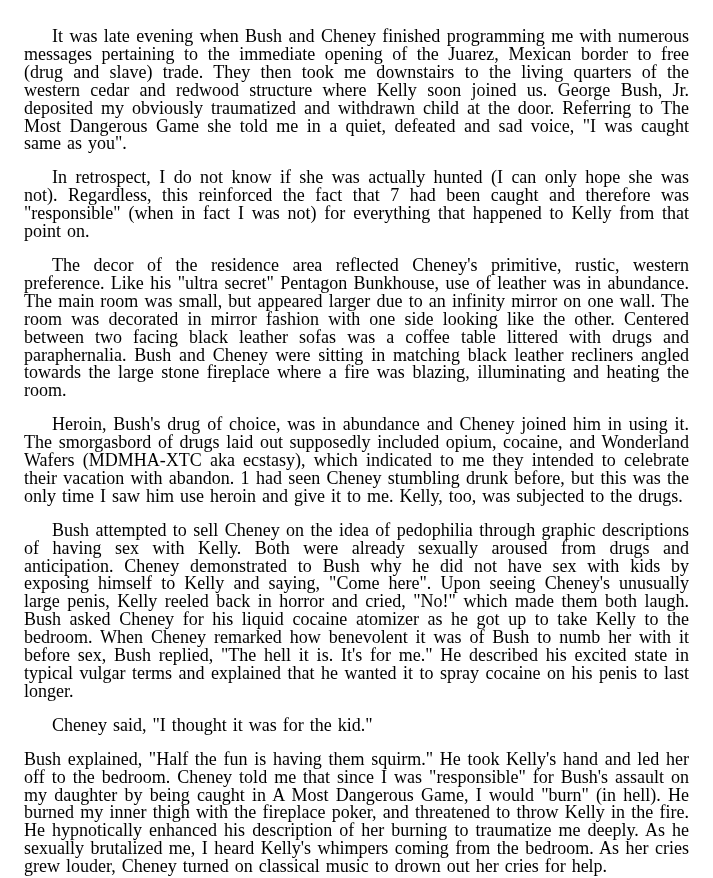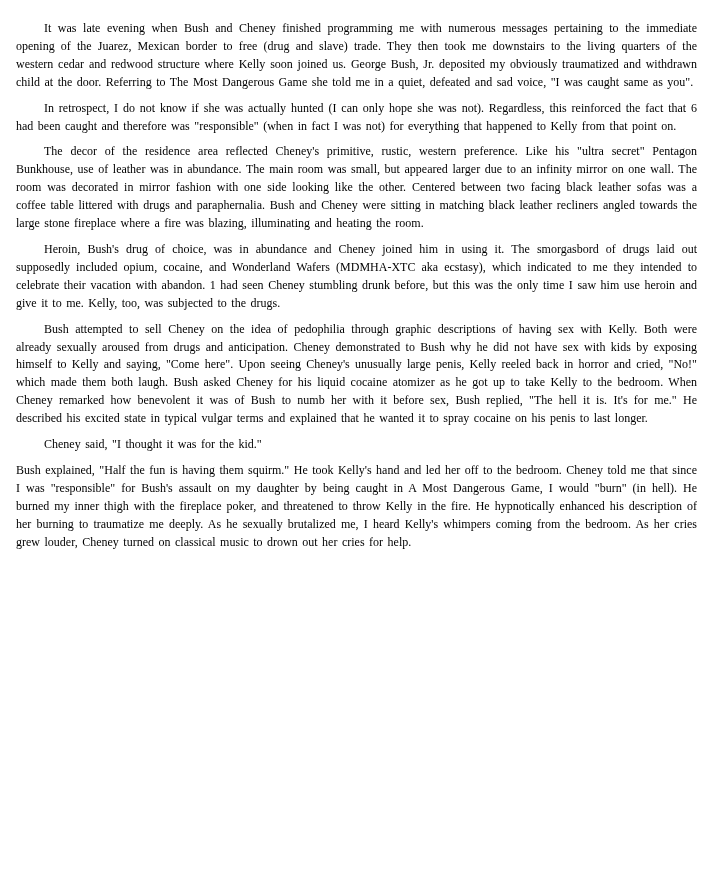--- a/index.html
+++ b/index.html
@@ -15,35 +15,35 @@
     color: #000000;
   }
   .page {
     box-sizing: border-box;
     width: 713px;
     height: 878px;
     padding: 12px 8px 0 8px;
     background: #ffffff;
   }
   .page p {
-    margin: 8px;
-    font-size: 12px;
+    margin: 16px;
+    font-size: 18px;
     line-height: 17.9px;
     text-align: justify;
     text-indent: 28px;
     word-spacing: 1.5px;
   }
   .page p.no-indent {
     text-indent: 0;
   }
 </style>
 </head>
 <body>
 
 <div class="page">
   <p>It was late evening when Bush and Cheney finished programming me with numerous messages pertaining to the immediate opening of the Juarez, Mexican border to free (drug and slave) trade. They then took me downstairs to the living quarters of the western cedar and redwood structure where Kelly soon joined us. George Bush, Jr. deposited my obviously traumatized and withdrawn child at the door. Referring to The Most Dangerous Game she told me in a quiet, defeated and sad voice, "I was caught same as you".</p>
-  <p>In retrospect, I do not know if she was actually hunted (I can only hope she was not). Regardless, this reinforced the fact that 6 had been caught and therefore was "responsible" (when in fact I was not) for everything that happened to Kelly from that point on.</p>
+  <p>In retrospect, I do not know if she was actually hunted (I can only hope she was not). Regardless, this reinforced the fact that 7 had been caught and therefore was "responsible" (when in fact I was not) for everything that happened to Kelly from that point on.</p>
   <p>The decor of the residence area reflected Cheney's primitive, rustic, western preference. Like his "ultra secret" Pentagon Bunkhouse, use of leather was in abundance. The main room was small, but appeared larger due to an infinity mirror on one wall. The room was decorated in mirror fashion with one side looking like the other. Centered between two facing black leather sofas was a coffee table littered with drugs and paraphernalia. Bush and Cheney were sitting in matching black leather recliners angled towards the large stone fireplace where a fire was blazing, illuminating and heating the room.</p>
   <p>Heroin, Bush's drug of choice, was in abundance and Cheney joined him in using it. The smorgasbord of drugs laid out supposedly included opium, cocaine, and Wonderland Wafers (MDMHA-XTC aka ecstasy), which indicated to me they intended to celebrate their vacation with abandon. 1 had seen Cheney stumbling drunk before, but this was the only time I saw him use heroin and give it to me. Kelly, too, was subjected to the drugs.</p>
   <p>Bush attempted to sell Cheney on the idea of pedophilia through graphic descriptions of having sex with Kelly. Both were already sexually aroused from drugs and anticipation. Cheney demonstrated to Bush why he did not have sex with kids by exposing himself to Kelly and saying, "Come here". Upon seeing Cheney's unusually large penis, Kelly reeled back in horror and cried, "No!" which made them both laugh. Bush asked Cheney for his liquid cocaine atomizer as he got up to take Kelly to the bedroom. When Cheney remarked how benevolent it was of Bush to numb her with it before sex, Bush replied, "The hell it is. It's for me." He described his excited state in typical vulgar terms and explained that he wanted it to spray cocaine on his penis to last longer.</p>
   <p>Cheney said, "I thought it was for the kid."</p>
   <p class="no-indent">Bush explained, "Half the fun is having them squirm." He took Kelly's hand and led her off to the bedroom. Cheney told me that since I was "responsible" for Bush's assault on my daughter by being caught in A Most Dangerous Game, I would "burn" (in hell). He burned my inner thigh with the fireplace poker, and threatened to throw Kelly in the fire. He hypnotically enhanced his description of her burning to traumatize me deeply. As he sexually brutalized me, I heard Kelly's whimpers coming from the bedroom. As her cries grew louder, Cheney turned on classical music to drown out her cries for help.</p>
 </div>
 
 </body></html>

